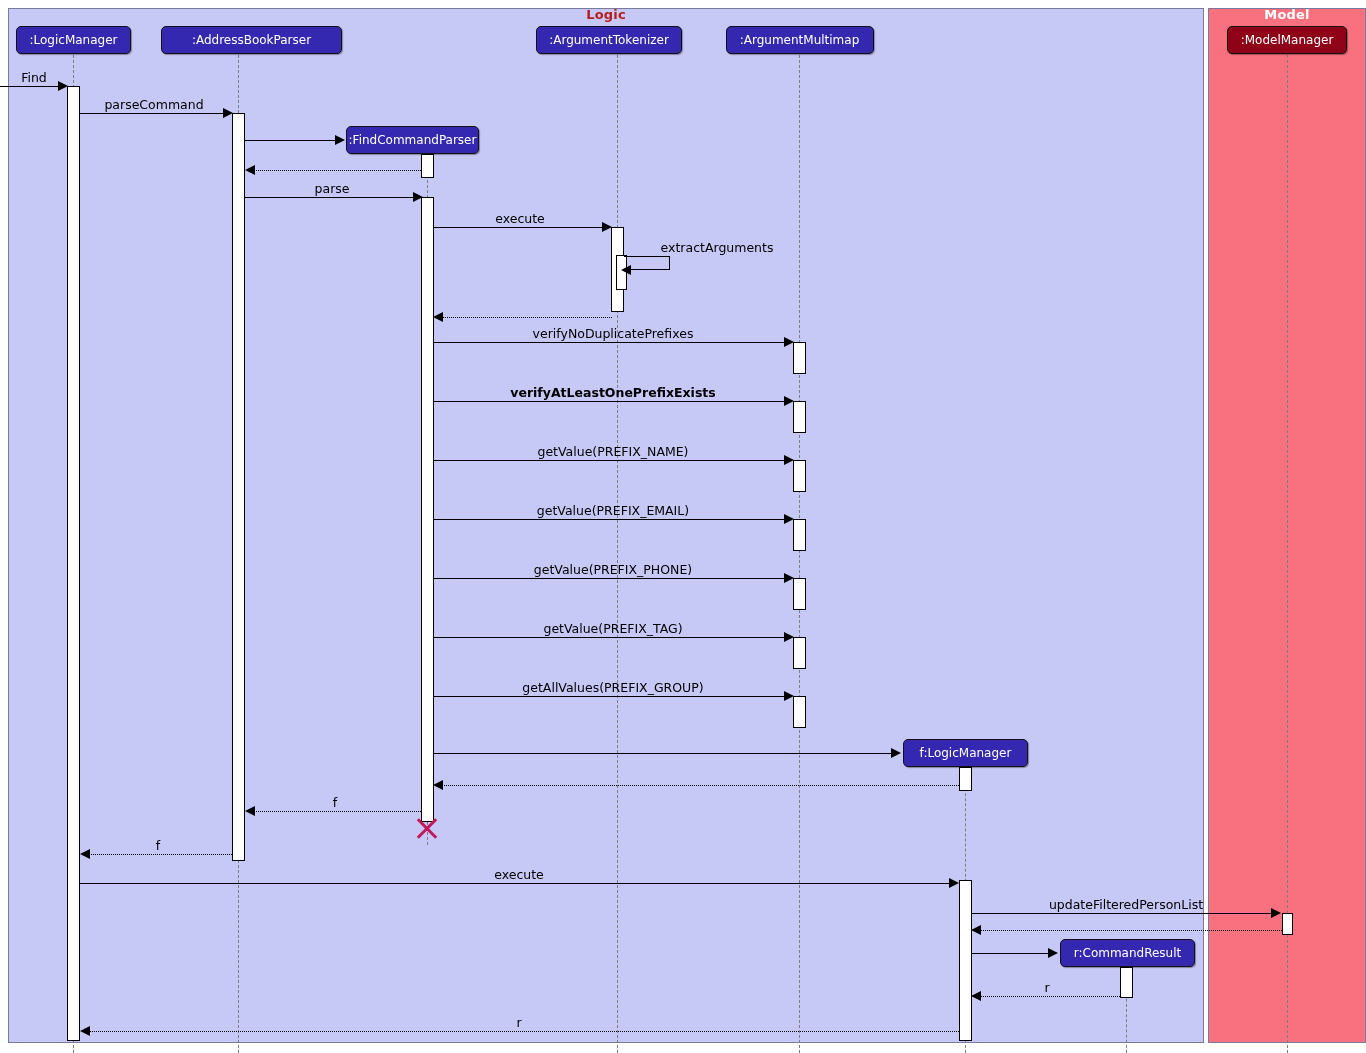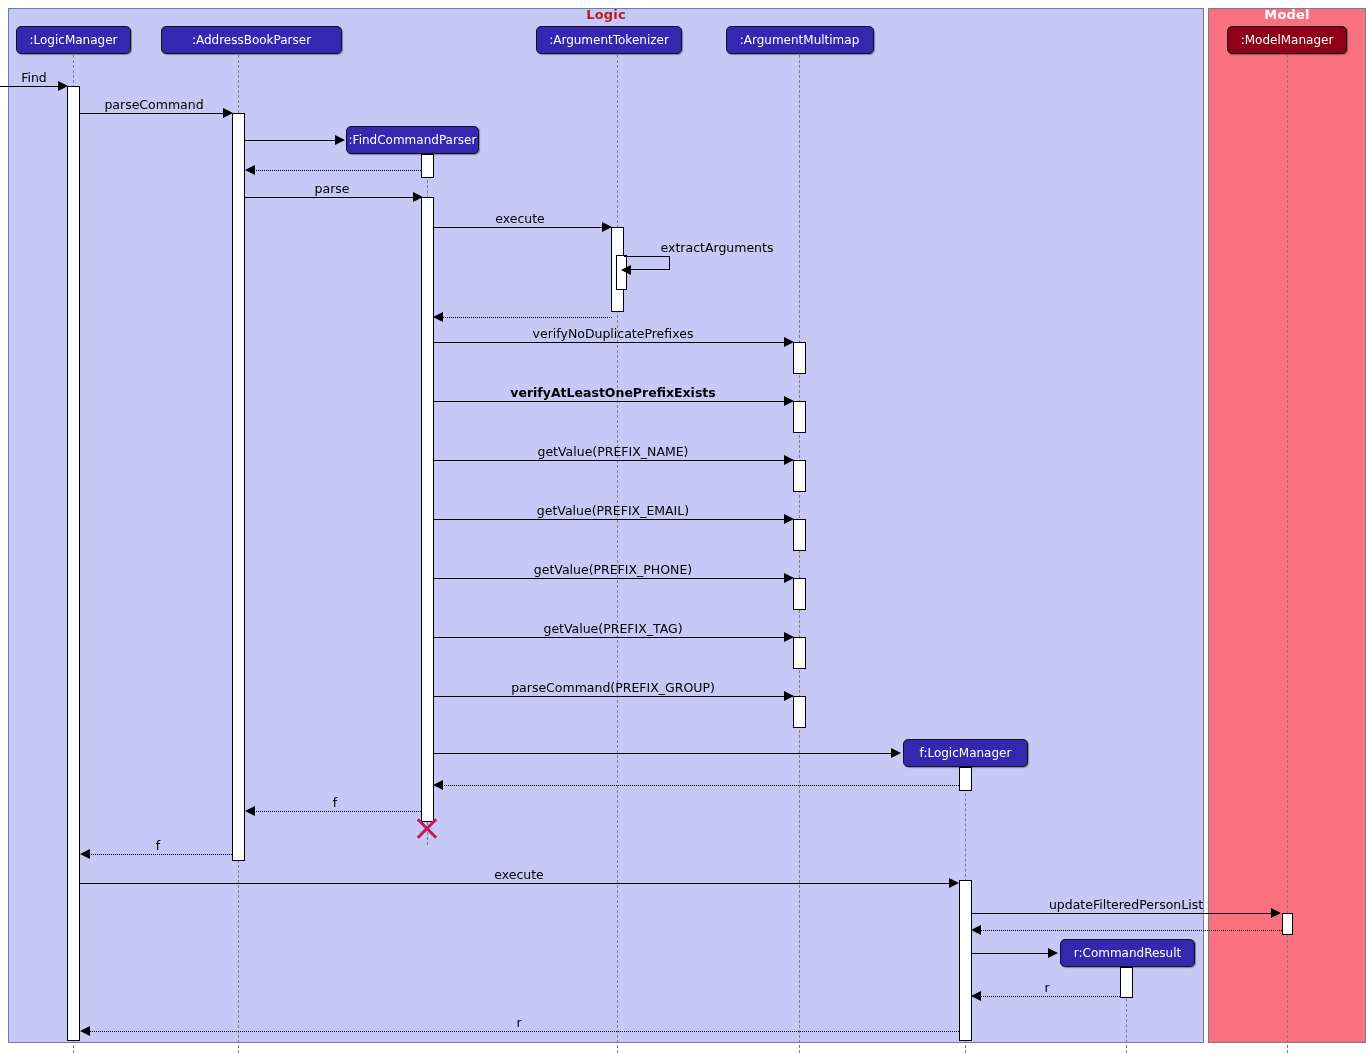--- a/index.html
+++ b/index.html
@@ -161,21 +161,21 @@
   <div class="msg" style="left:434px;top:578px;width:352px;"></div>
   <div class="arrow right" style="left:784px;top:573px;"></div>
   <div class="mlabel" style="left:613px;top:562px;">getValue(PREFIX_PHONE)</div>
 
   <div class="msg" style="left:434px;top:637px;width:352px;"></div>
   <div class="arrow right" style="left:784px;top:632px;"></div>
   <div class="mlabel" style="left:613px;top:621px;">getValue(PREFIX_TAG)</div>
 
   <div class="msg" style="left:434px;top:696px;width:352px;"></div>
   <div class="arrow right" style="left:784px;top:691px;"></div>
-  <div class="mlabel" style="left:613px;top:680px;">parseCommand(PREFIX_GROUP)</div>
+  <div class="mlabel" style="left:613px;top:680px;">getAllValues(PREFIX_GROUP)</div>
 
   <div class="msg" style="left:434px;top:753px;width:459px;"></div>
   <div class="arrow right" style="left:891px;top:748px;"></div>
 
   <div class="msg ret" style="left:440px;top:785px;width:519px;"></div>
   <div class="arrow left" style="left:433px;top:780px;"></div>
 
   <div class="msg ret" style="left:252px;top:811px;width:169px;"></div>
   <div class="arrow left" style="left:245px;top:806px;"></div>
   <div class="mlabel" style="left:335px;top:795px;">f</div>

